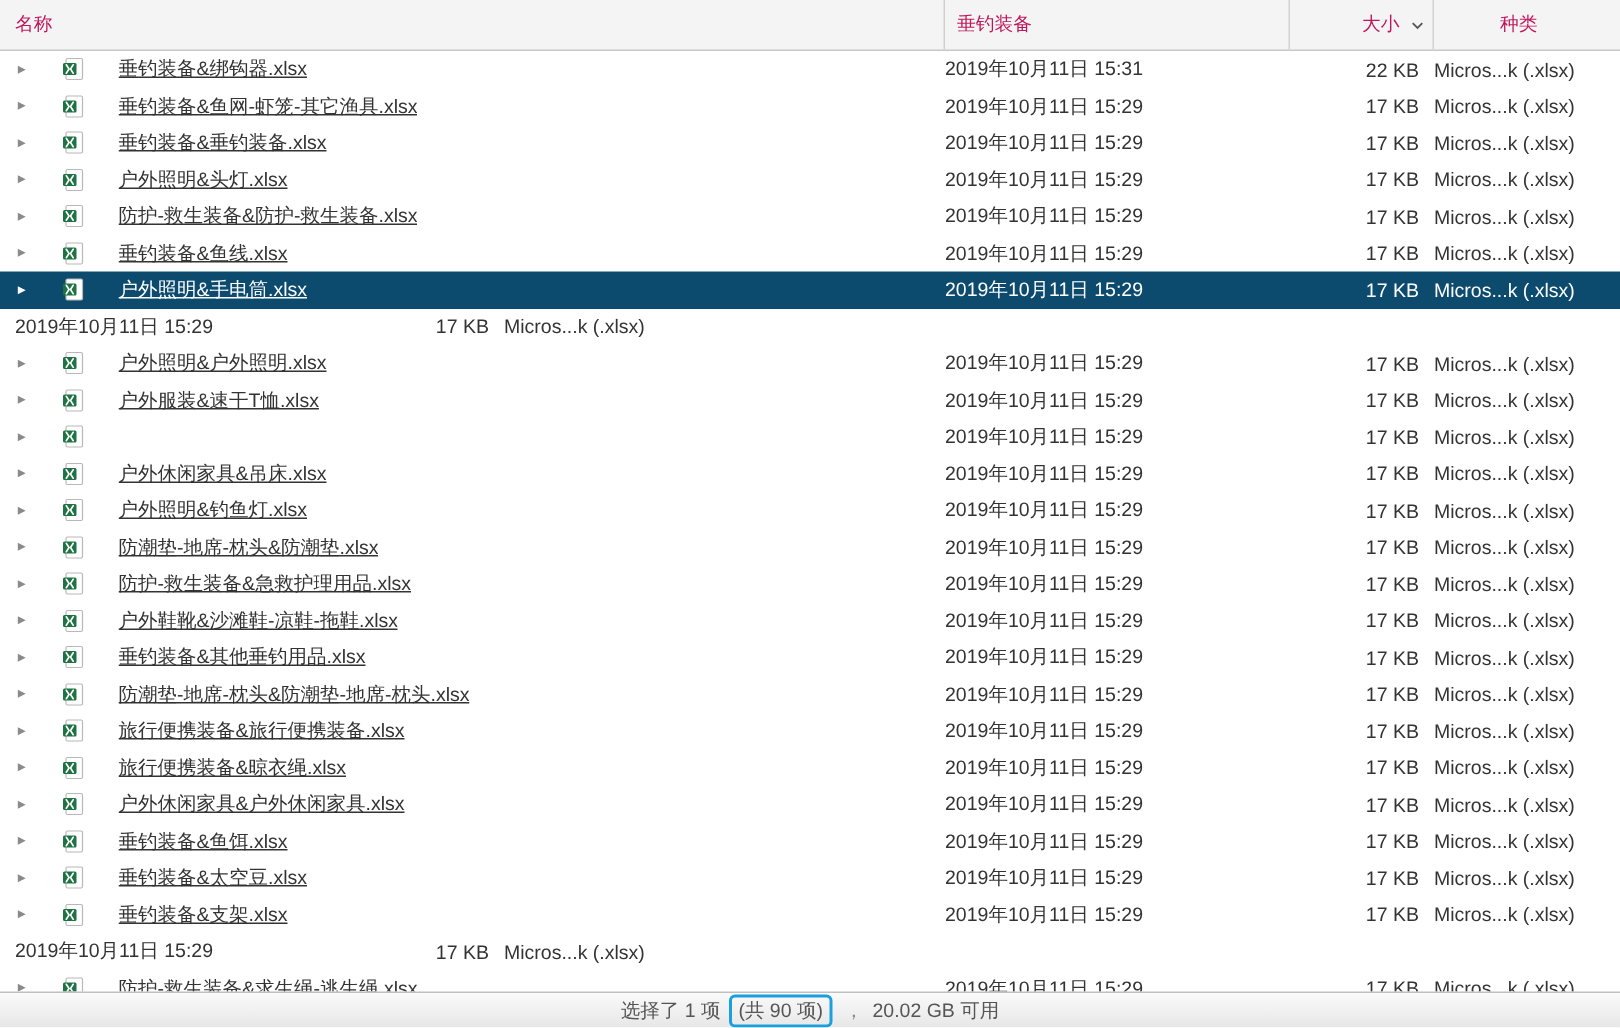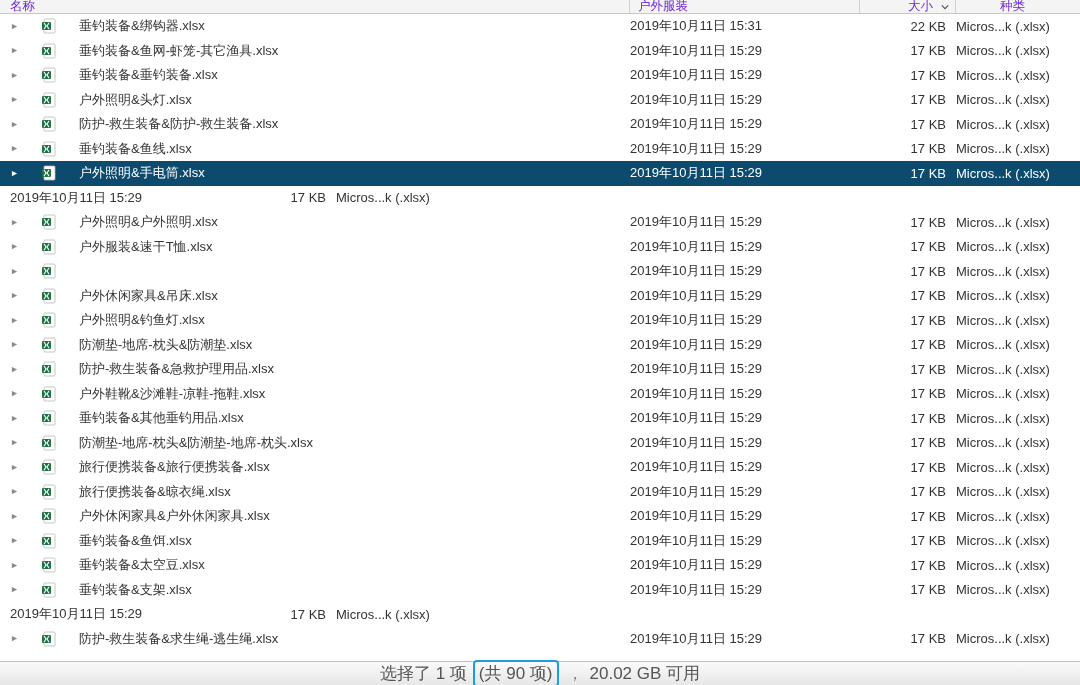--- a/index.html
+++ b/index.html
@@ -1,52 +1,52 @@
 <!DOCTYPE html>
 <html><head>
 <meta charset="utf-8">
 <style>
   * { box-sizing: border-box; margin: 0; padding: 0; }
   html, body { width: 1080px; height: 685px; font-family: -apple-system, "Helvetica Neue", Arial, sans-serif; font-size: 13px; color: #333; background: #fff; overflow: hidden; }
   .window { display: flex; flex-direction: column; height: 100%; }
-  .header-row { display: flex; align-items: center; height: 14px; border-bottom: 1px solid #c8c8c8; background: #f4f4f5; font-size: 12.5px; color: #6d28d9; user-select: none; }
+  .header-row { display: flex; align-items: center; height: 34px; border-bottom: 1px solid #c8c8c8; background: #f4f4f5; font-size: 12.5px; color: #be185d; user-select: none; }
   .header-row .col { padding-left: 8px; border-right: 1px solid #d0d0d0; height: 100%; display: flex; align-items: center; }
   .col-name   { width: 630px; padding-left: 10px !important; }
   .col-date   { width: 230px; }
   .col-size   { width: 96px; justify-content: flex-end; padding-right: 22px !important; position: relative; }
   .col-kind   { flex: 1; border-right: none !important; margin-left: 36px; }
   .chevron { position: absolute; right: 6px; top: 50%; transform: translateY(-50%); }
   .chevron svg { display:block; width:8px; height:8px; }
 
   .file-list { flex: 1; overflow: hidden; }
   .row { display: flex; align-items: center; height: 24.5px; padding-left: 10px; }
   .row .cell { display:flex; align-items:center; }
-  .cell-name { width: 620px; display:flex; align-items:center; gap:22px; }
+  .cell-name { width: 620px; display:flex; align-items:center; gap:22px;text-decoration:underline; }
   .cell-date { width: 230px; }
   .cell-size { width: 96px; justify-content:flex-end; padding-right: 10px; }
   .cell-kind { flex:1; white-space:nowrap; overflow:hidden; }
   .row.selected { background: #0c4a6e; color: #fff; }
   .row.selected .cell-kind, .row.selected .cell-date, .row.selected .cell-size, .row.selected .cell-name { color:#fff; }
   .disclosure { width: 9px; display:inline-flex; justify-content:center; }
   .disclosure svg { width:7px; height:7px; display:block; }
   .icon-wrap { width:16px; height:16px; display:inline-flex; align-items:center; justify-content:center; }
   .filename { white-space: nowrap; overflow:hidden; text-overflow:ellipsis; }
 
-  .statusbar { height: 24px; background: linear-gradient(#fafafa,#e7e7e7); border-top:1px solid #c0c0c0; display:flex; align-items:center; justify-content:center; font-size: 17px; color:#555; gap:4px; }
+  .statusbar { height: 24px; background: linear-gradient(#fafafa,#e7e7e7); border-top:1px solid #c0c0c0; display:flex; align-items:center; justify-content:center; font-size: 13px; color:#555; gap:4px; }
   .highlight-box { border:2px solid #1aa0e0; border-radius:4px; padding:0 4px; margin:0 2px; color:#555; }
   .statusbar .sep { margin: 0 2px; color:#888; }
 </style>
 </head>
 <body>
 
 <div class="window">
 
   <div class="header-row">
     <div class="col col-name">名称</div>
-    <div class="col col-date">户外服装</div>
+    <div class="col col-date">垂钓装备</div>
     <div class="col col-size">
       <span>大小</span>
       <span class="chevron">
         <svg viewBox="0 0 10 10">
             <path d="M1 3 L5 7 L9 3" fill="none" stroke="#555" stroke-width="1.5"></path>
           </svg>
       </span>
     </div>
     <div class="col col-kind">种类</div>
   </div>

